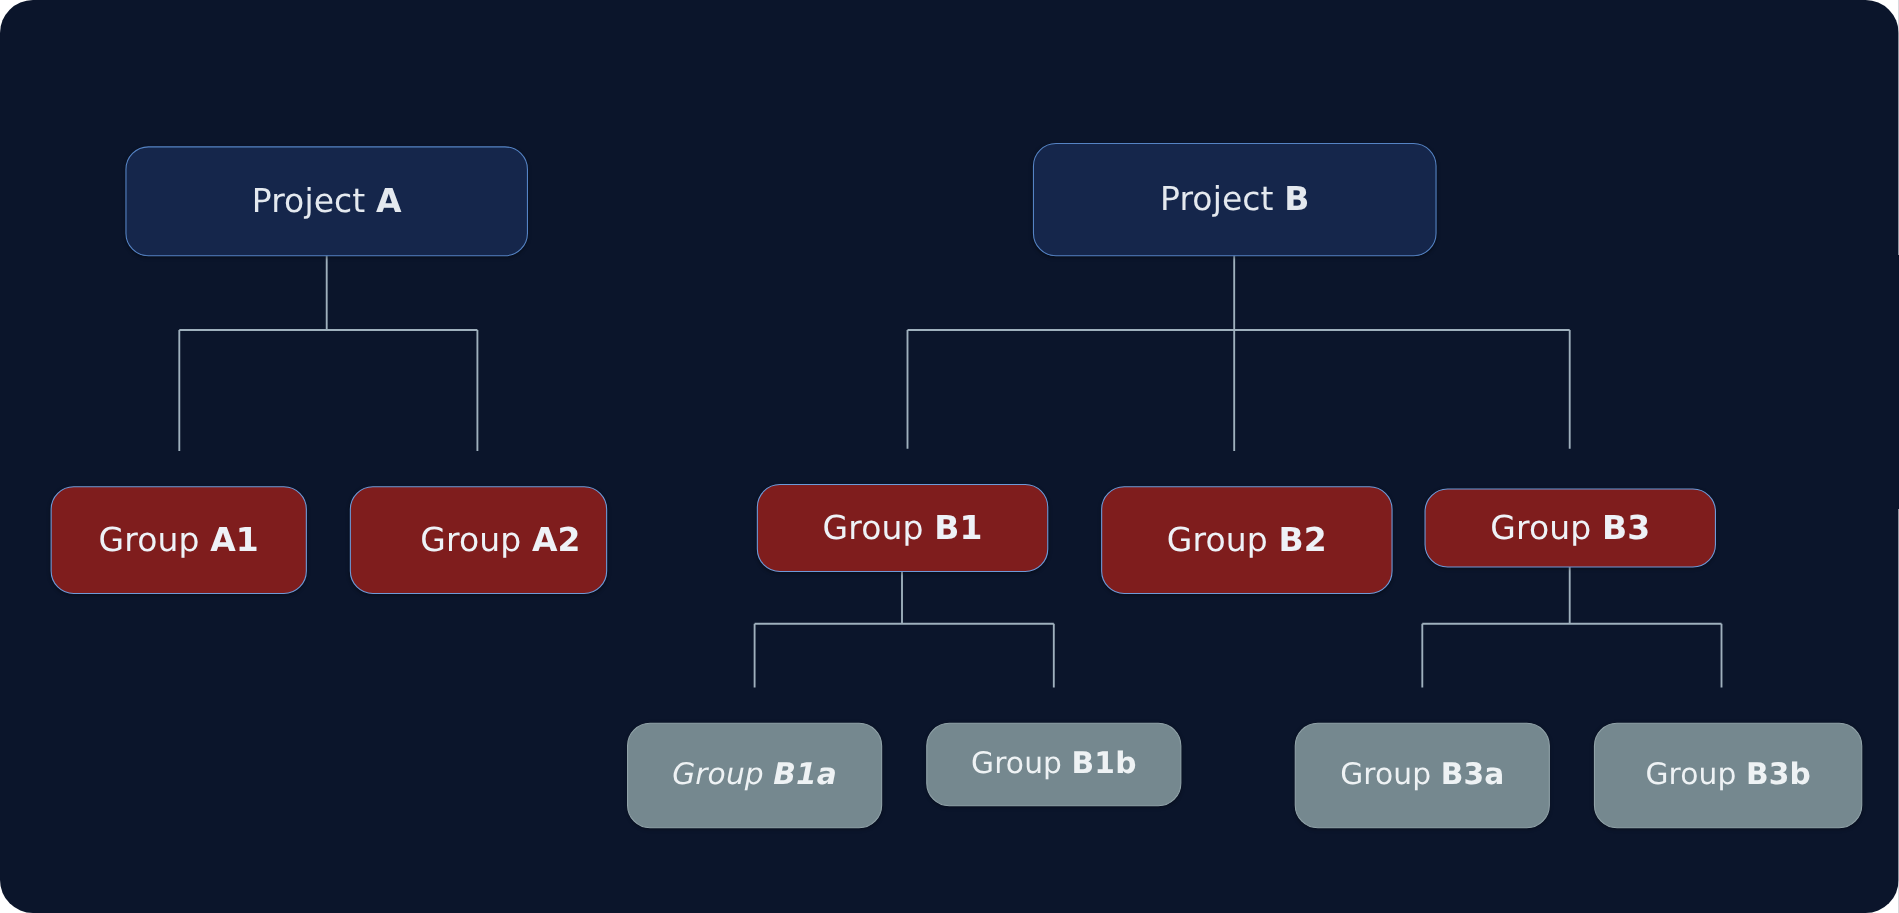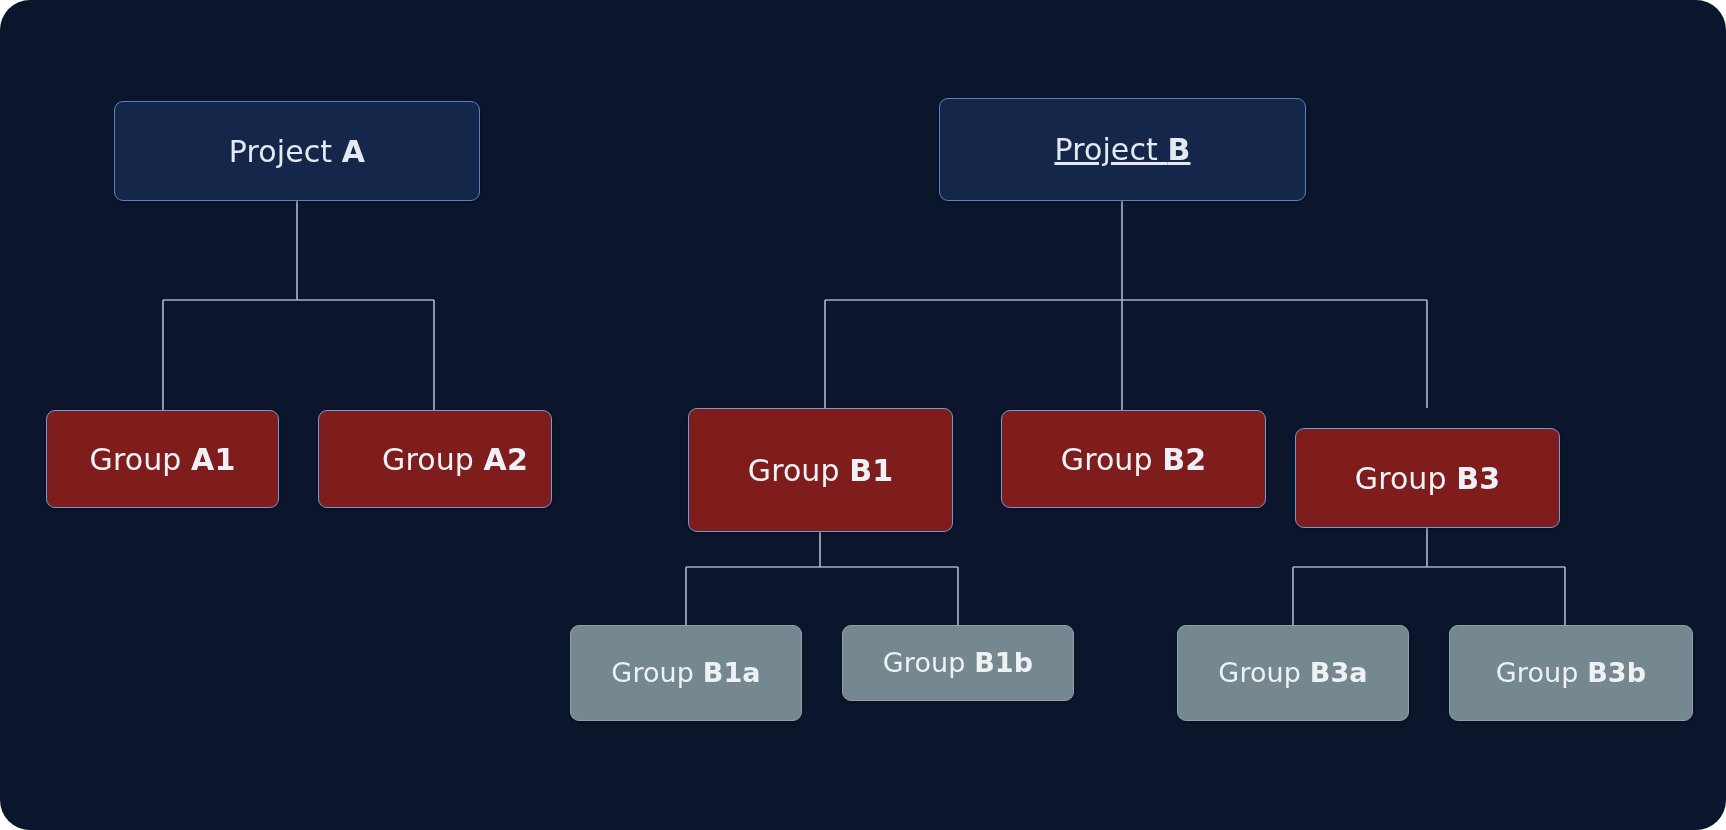--- a/index.html
+++ b/index.html
@@ -14,25 +14,26 @@
     box-sizing:border-box;
     overflow:hidden;
   }
 
   #edges{position:absolute;left:0;top:0;width:1726px;height:830px;pointer-events:none;}
 
   .node{
     position:absolute;
     box-sizing:border-box;
     display:flex;align-items:center;justify-content:center;
-    border-radius:9px;
+    border-radius:21px;
     text-align:right;
     line-height:1.1;
     white-space:nowrap;
     letter-spacing:0.1px;
+    margin-top:32px;
   }
   .node .lbl{display:inline-block;}
   .node .lbl b{font-weight:700;}
 
   
   .lvl-project{
     background:#15264b;
     border:1.6px solid #5583c4;
     color:#e4e9ef;
     font-size:30px;
@@ -67,39 +68,39 @@
       <path d="M 297 201 L 297 300 M 163 300 L 434 300 M 163 300 L 163 410 M 434 300 L 434 410" fill="none" stroke="#9fb0bd" stroke-width="1.7" stroke-linecap="butt"></path>
       <path d="M 1122 201 L 1122 300 M 825 300 L 1427 300 M 825 300 L 825 408 M 1122 300 L 1122 410 M 1427 300 L 1427 408" fill="none" stroke="#9fb0bd" stroke-width="1.7" stroke-linecap="butt"></path>
       <path d="M 820 508 L 820 567 M 686 567 L 958 567 M 686 567 L 686 625 M 958 567 L 958 625" fill="none" stroke="#9fb0bd" stroke-width="1.7" stroke-linecap="butt"></path>
       <path d="M 1427 508 L 1427 567 M 1293 567 L 1565 567 M 1293 567 L 1293 625 M 1565 567 L 1565 625" fill="none" stroke="#9fb0bd" stroke-width="1.7" stroke-linecap="butt"></path>
     </svg>
 
   <div id="nodes">
       <div class="node lvl-project" style="left: 114px; top: 101px; width: 366px; height: 100px;">
         <span class="lbl"><span>Project </span><b>A</b></span>
       </div>
-      <div class="node lvl-project" style="left: 939px; top: 98px; width: 367px; height: 103px; text-decoration: underline;">
+      <div class="node lvl-project" style="left: 939px; top: 98px; width: 367px; height: 103px;">
         <span class="lbl"><span>Project </span><b>B</b></span>
       </div>
       <div class="node lvl-group" style="left: 46px; top: 410px; width: 233px; height: 98px;">
         <span class="lbl"><span>Group </span><b>A1</b></span>
       </div>
       <div class="node lvl-group" style="left: 318px; top: 410px; width: 234px; height: 98px; padding-left: 40px;">
         <span class="lbl"><span>Group </span><b>A2</b></span>
       </div>
-      <div class="node lvl-group" style="left: 688px; top: 408px; width: 265px; height: 124px;">
+      <div class="node lvl-group" style="left: 688px; top: 408px; width: 265px; height: 80px;">
         <span class="lbl"><span>Group </span><b>B1</b></span>
       </div>
       <div class="node lvl-group" style="left: 1001px; top: 410px; width: 265px; height: 98px;">
         <span class="lbl"><span>Group </span><b>B2</b></span>
       </div>
-      <div class="node lvl-group" style="left: 1295px; top: 428px; width: 265px; height: 100px;">
+      <div class="node lvl-group" style="left: 1295px; top: 412px; width: 265px; height: 72px;">
         <span class="lbl"><span>Group </span><b>B3</b></span>
       </div>
-      <div class="node lvl-sub" style="left: 570px; top: 625px; width: 232px; height: 96px;">
+      <div class="node lvl-sub" style="left: 570px; top: 625px; width: 232px; height: 96px; font-style: italic;">
         <span class="lbl"><span>Group </span><b>B1a</b></span>
       </div>
       <div class="node lvl-sub" style="left: 842px; top: 625px; width: 232px; height: 76px;">
         <span class="lbl"><span>Group </span><b>B1b</b></span>
       </div>
       <div class="node lvl-sub" style="left: 1177px; top: 625px; width: 232px; height: 96px;">
         <span class="lbl"><span>Group </span><b>B3a</b></span>
       </div>
       <div class="node lvl-sub" style="left: 1449px; top: 625px; width: 244px; height: 96px;">
         <span class="lbl"><span>Group </span><b>B3b</b></span>

